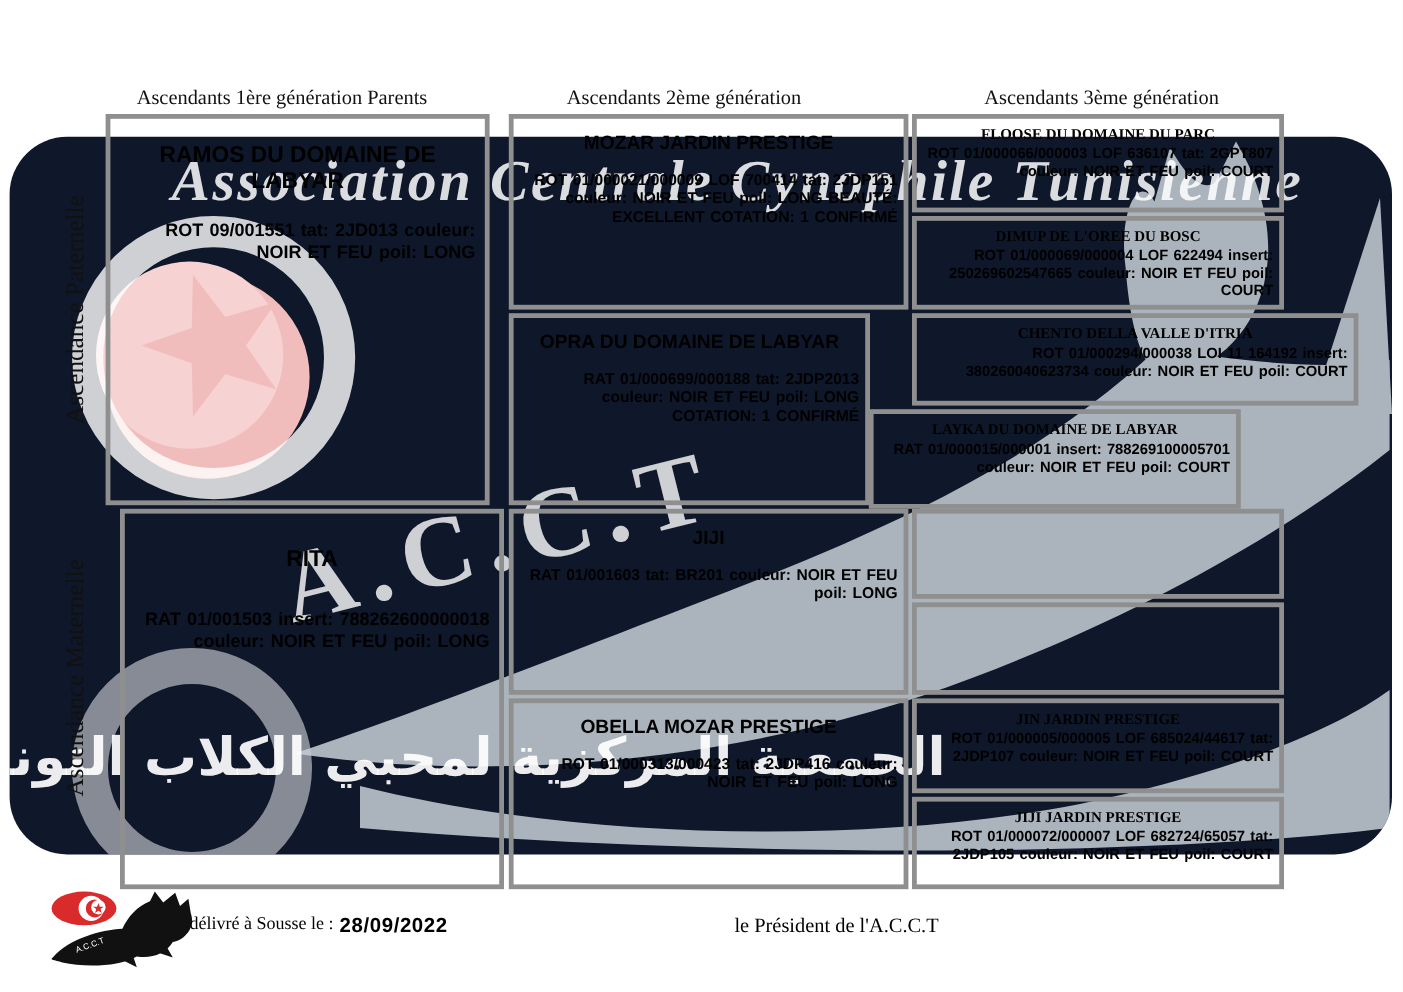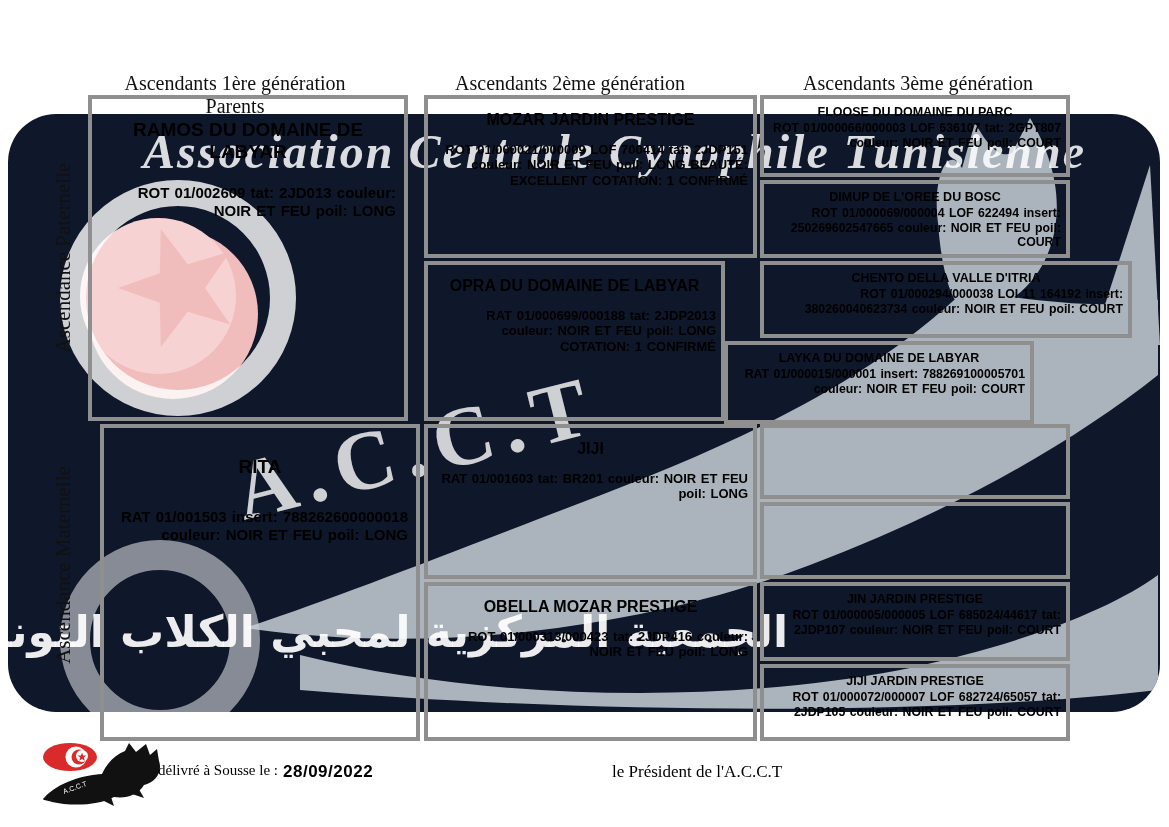--- a/index.html
+++ b/index.html
@@ -25,41 +25,41 @@
     transform:rotate(-14deg);transform-origin:left center;
   }
   .wm-arabic{
     position:absolute;left:80px;top:492px;width:700px;direction:rtl;text-align:center;
     font-family:"DejaVu Sans",sans-serif;font-size:44px;font-weight:bold;
     color:rgba(255,255,255,.92);white-space:nowrap;
   }
   
   .gen-header{
     position:absolute;top:72px;text-align:center;z-index:4;
-    font-family:"Liberation Serif",serif;font-size:20px;color:#111;
+    font-family:"Liberation Serif",serif;font-size:17px;color:#111;
   }
   .side-label{
     position:absolute;z-index:4;white-space:nowrap;
     font-family:"Liberation Serif",serif;font-size:21px;color:#111;
     transform:translate(-50%,-50%) rotate(-90deg);
   }
   
   .cell{
     position:absolute;border:4px solid #8f8f8f;box-sizing:border-box;
     z-index:3;background:transparent;overflow:hidden;
   }
   .name{font-weight:bold;text-align:center;line-height:1.18;}
   .details{font-weight:bold;text-align:right;line-height:1.2;word-spacing:1px;}
   .g1 .name{font-size:19px;margin:20px 8px 0;}
   .g1 .details{font-size:15px;margin:20px 8px 0;}
   .cell-rita .name{margin-top:28px;}
   .cell-rita .details{margin-top:30px;}
   .g2 .name{font-size:16px;margin:12px 4px 0;}
   .g2 .details{font-size:13px;margin:12px 5px 0;}
-  .g3 .name{font-size:12.5px;margin:6px 2px 0;}
+  .g3 .name{font-size:12.5px;margin:6px 2px 0;font-family:Liberation Serif, serif;}
   .g3 .details{font-size:12.3px;margin:1px 5px 0;}
   
   .footer-item{position:absolute;z-index:4;}
   .issued-label{left:158px;top:762px;font-family:"Liberation Serif",serif;font-size:15px;}
   .issued-date{left:283px;top:762px;font-size:17px;font-weight:bold;letter-spacing:.5px;}
   .president{left:612px;top:762px;font-family:"Liberation Serif",serif;font-size:17px;}
   .logo{left:40px;top:742px;width:130px;height:78px;}
 </style>
 </head>
 <body>
@@ -91,21 +91,21 @@
 
   <div class="gen-header" style="left:95px;width:280px;">Ascendants 1ère génération  Parents</div>
   <div class="gen-header" style="left:424px;width:292px;">Ascendants 2ème génération</div>
   <div class="gen-header" style="left:763px;width:310px;">Ascendants 3ème génération</div>
 
   <div class="side-label" style="left:63px;top:258px;">Ascendance Paternelle</div>
   <div class="side-label" style="left:63px;top:565px;">Ascendance Maternelle</div>
 
   <div class="cell g1" style="left:88px;top:95px;width:320px;height:326px;">
     <div class="name">RAMOS DU DOMAINE DE LABYAR</div>
-    <div class="details">ROT 01/002609 tat: 2JD013 couleur: NOIR ET FEU poil: LONG</div>
+    <div class="details">ROT 09/001551 tat: 2JD013 couleur: NOIR ET FEU poil: LONG</div>
   </div>
   <div class="cell g1 cell-rita" style="left:100px;top:424px;width:320px;height:317px;">
     <div class="name">RITA</div>
     <div class="details">RAT 01/001503 insert: 788262600000018 couleur: NOIR ET FEU poil: LONG</div>
   </div>
 
   <div class="cell g2" style="left:424px;top:95px;width:333px;height:163px;">
     <div class="name">MOZAR JARDIN PRESTIGE</div>
     <div class="details">ROT 01/000021/000009 LOF 700414 tat: 2JDP151 couleur: NOIR ET FEU poil: LONG BEAUTÉ: EXCELLENT  COTATION:  1  CONFIRMÉ</div>
   </div>

